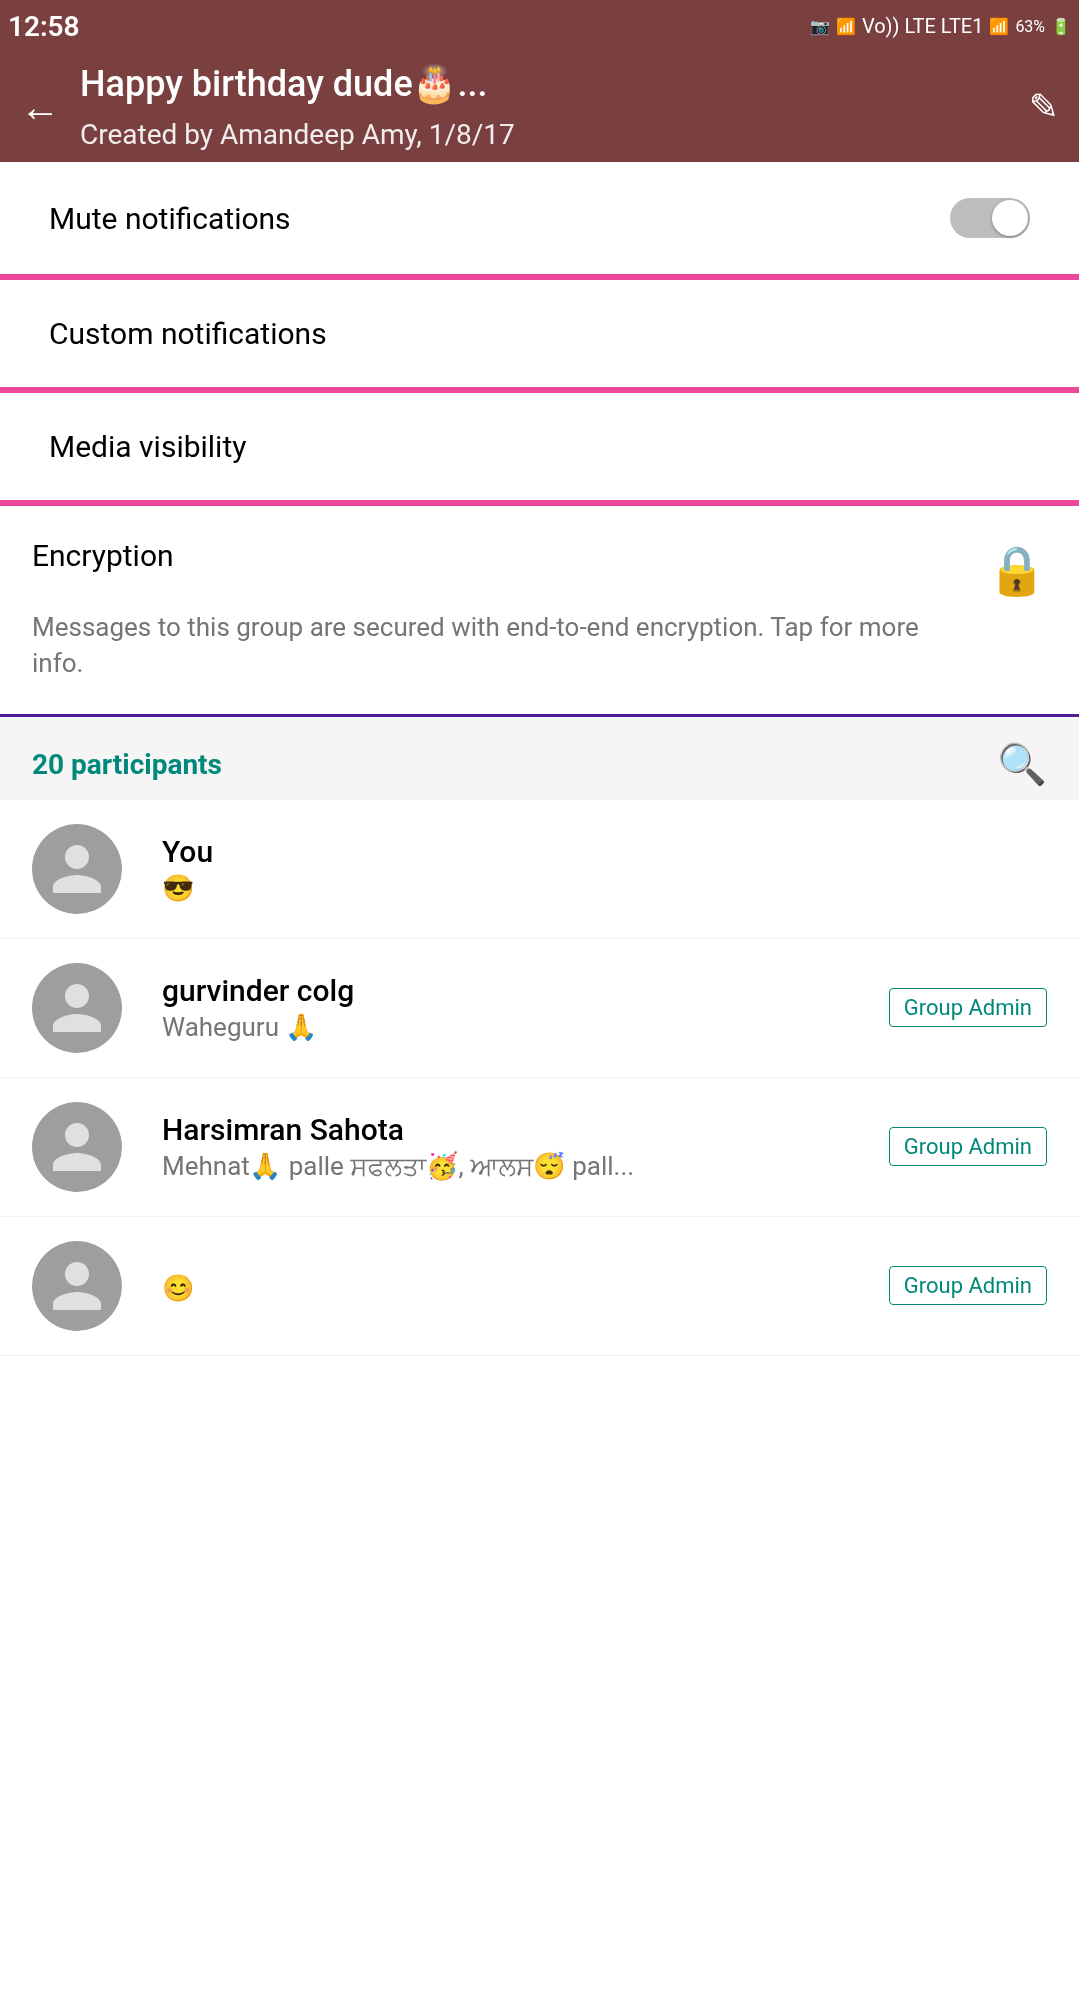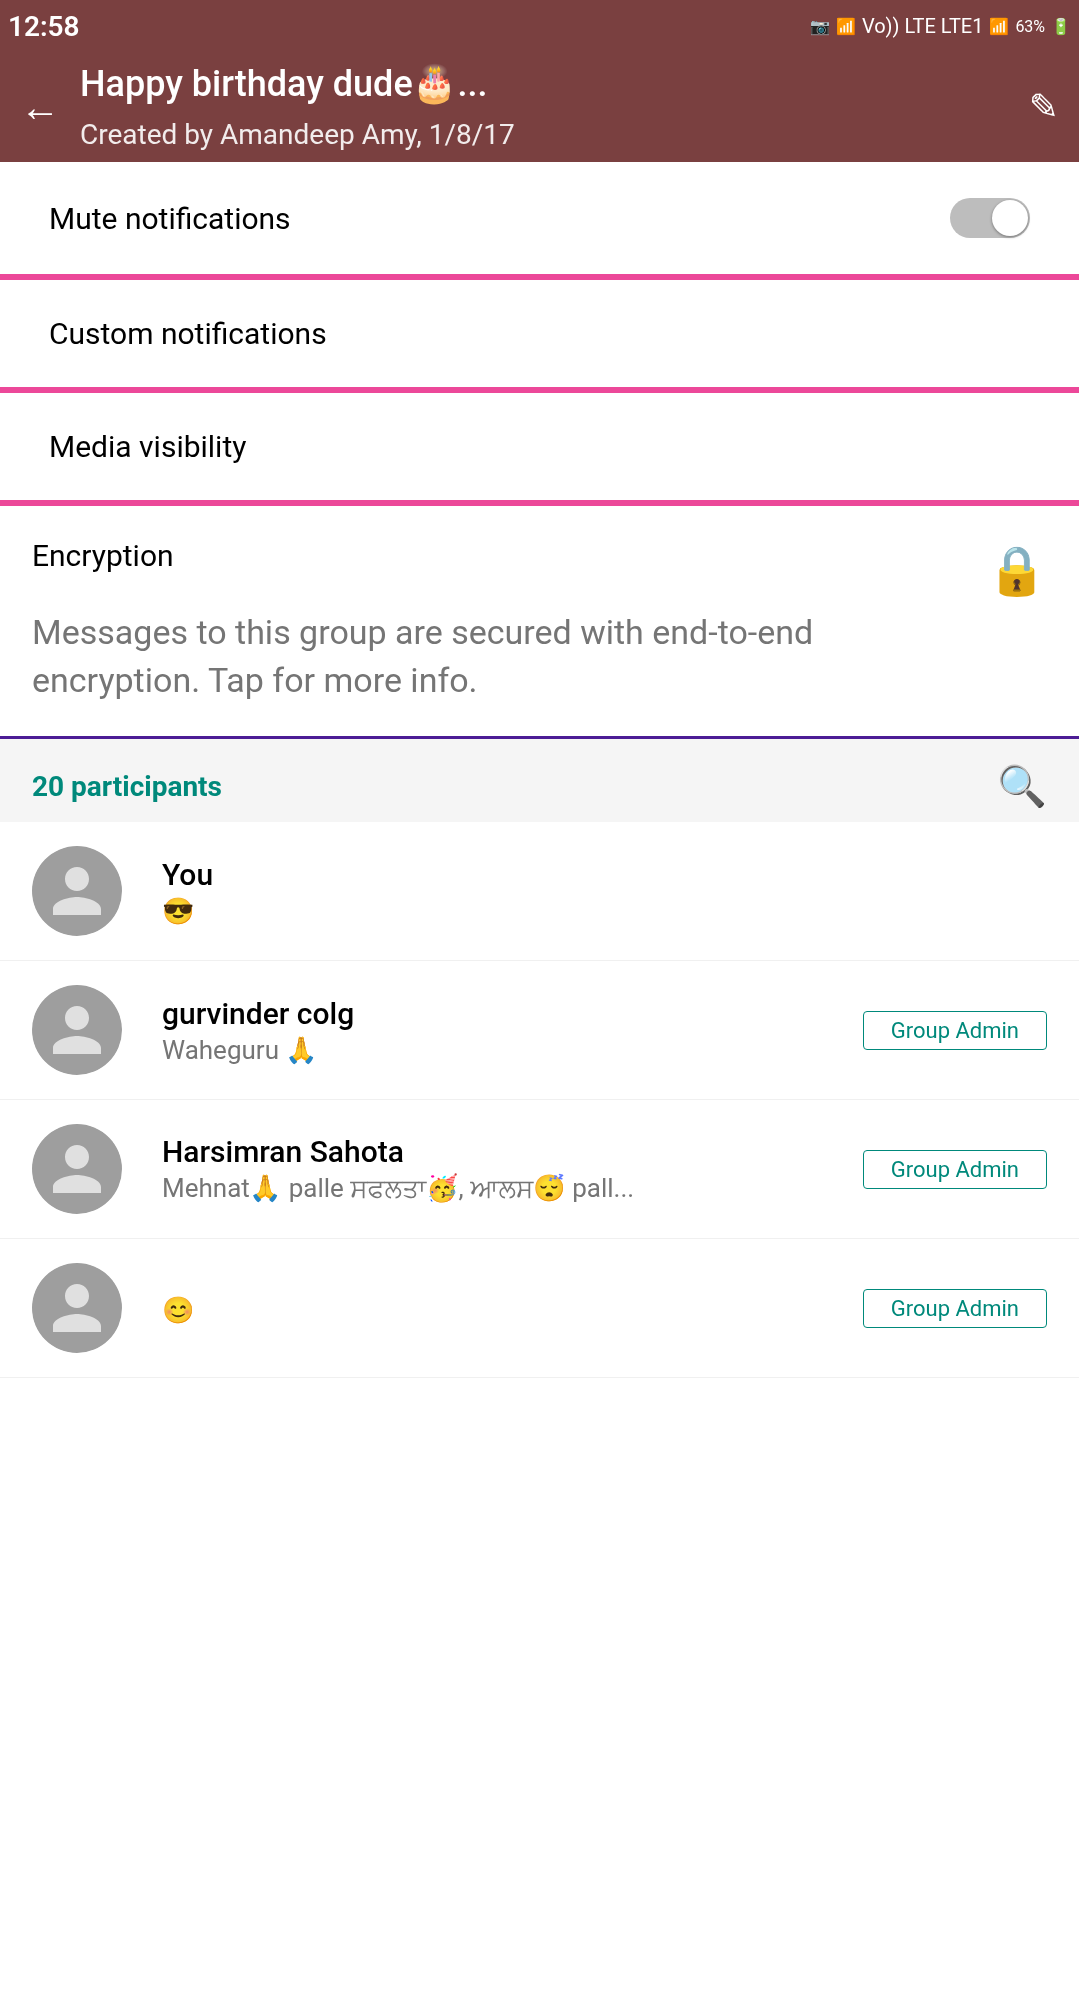--- a/index.html
+++ b/index.html
@@ -101,21 +101,21 @@
       align-items: flex-start;
       justify-content: flex-start;
     }
     .encryption-text { flex: 1; }
     .encryption-title {
       font-size: 30px;
       color: #000;
       margin-bottom: 10px;
     }
     .encryption-desc {
-      font-size: 34px;
+      font-size: 26px;
       color: #757575;
       line-height: 1.4;
       margin-top: 36px;
     }
     .lock-icon {
       color: #00897b;
       font-size: 48px;
       margin-left: 20px;
       margin-top: 4px;
     }
@@ -184,21 +184,21 @@
     }
     .participant-status {
       font-size: 26px;
       color: #757575;
       margin-top: 4px;
     }
     .group-admin-badge {
       border: 1.5px solid #00897b;
       color: #00897b;
       font-size: 22px;
-      padding: 6px 27px;
+      padding: 6px 14px;
       border-radius: 4px;
       white-space: nowrap;
       flex-shrink: 0;
     }
   </style>
 </head>
 <body>
 
 <div class="status-bar">
   <span class="status-bar-left">12:58</span>

